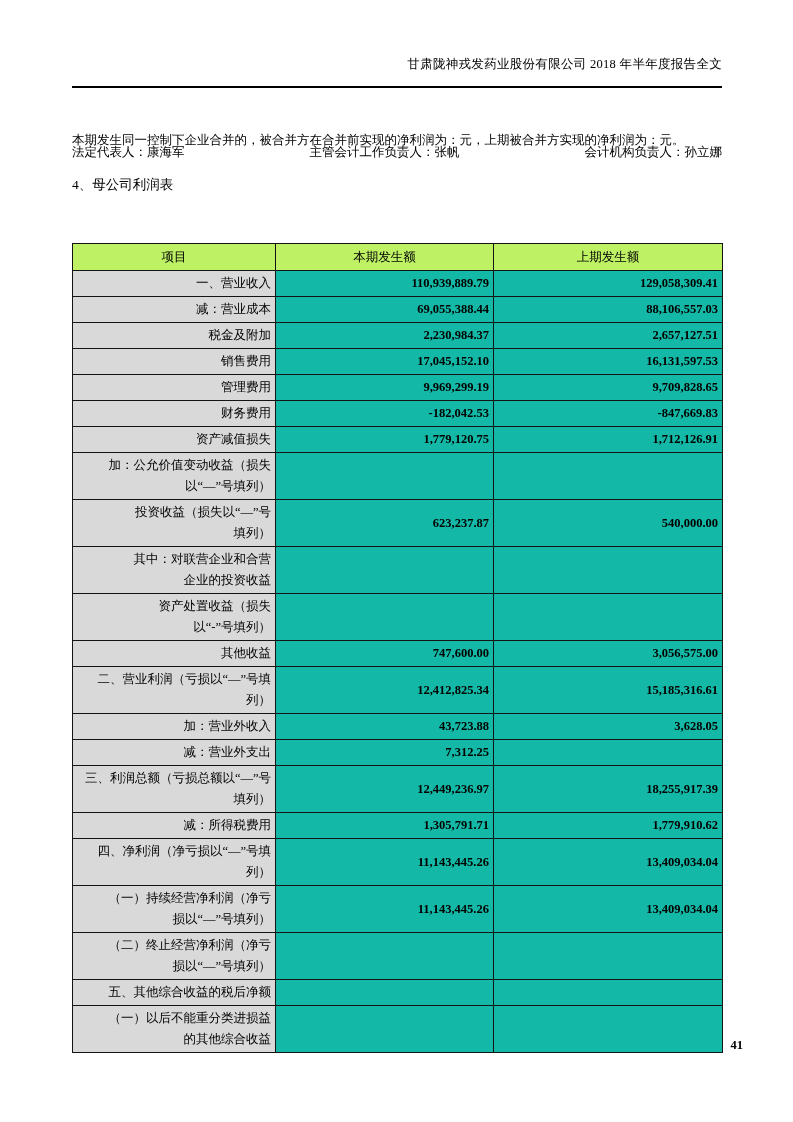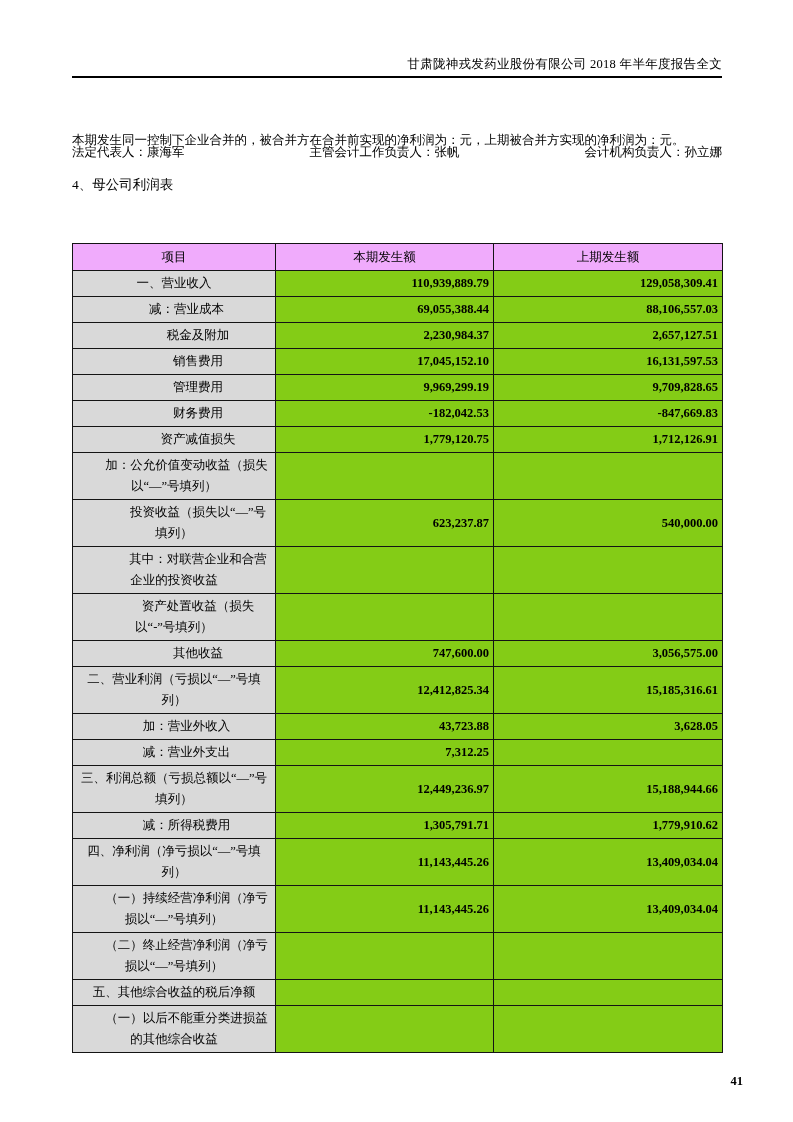--- a/index.html
+++ b/index.html
@@ -7,21 +7,21 @@
     position:relative;
     width:793px; height:1122px;
     background:#ffffff;
     font-family:"Liberation Serif","DejaVu Serif",serif;
     color:#000;
     overflow:hidden;
   }
   .doc-header {
     position:absolute; top:56px; left:72px; width:650px;
     text-align:right; font-size:12.5px; letter-spacing:0.3px;
-    padding-bottom:3px; border-bottom:2px solid #000;
+    padding-bottom:13px; border-bottom:2px solid #000;
   }
   .intro {
     position:absolute; top:99px; left:72px; width:650px;
     font-size:12.5px; line-height:18px;margin-top:32px;
   }
   .signatures {
     position:absolute; top:144px; left:72px; width:650px;
     display:flex; justify-content:space-between;
     font-size:12.5px;
     align-items:center;
@@ -44,42 +44,42 @@
   table.statement col.c2 { width:218px; }
   table.statement col.c3 { width:229px; }
   table.statement th, table.statement td {
     border:1px solid #141414;
     line-height:21px;
     padding:2px 4px;
     vertical-align:middle;
     overflow:hidden;
   }
   table.statement th {
-    background:#f0abfc;
+    background:#bef264;
     font-weight:normal;
     text-align:center;
     height:22px;
   }
   td.col-item {
     background:#d9d9d9;
-    text-align:center;
+    text-align:right;
     word-break:break-all;
   }
   td.col-num {
-    background:#84cc16;
+    background:#14b8a6;
     text-align:right;
     font-weight:bold;
     padding-right:6px;
   }
   .indent-0 { text-indent:0; }
   .indent-1 { text-indent:25px; }
   .indent-2 { text-indent:48px; }
   .page-number {
     position:absolute; top:1038px; right:50px;
-    font-size:12.5px; font-weight:bold;margin-top:36px;
+    font-size:12.5px; font-weight:bold;
   }
 </style>
 </head>
 <body>
 
 <div class="page">
 
   <div class="doc-header">甘肃陇神戎发药业股份有限公司 2018 年半年度报告全文</div>
 
   <div class="intro">本期发生同一控制下企业合并的，被合并方在合并前实现的净利润为：元，上期被合并方实现的净利润为：元。</div>
@@ -179,21 +179,21 @@
           <td class="col-num">3,628.05</td>
         </tr>
         <tr>
           <td class="col-item indent-1">减：营业外支出</td>
           <td class="col-num">7,312.25</td>
           <td class="col-num"></td>
         </tr>
         <tr>
           <td class="col-item indent-0">三、利润总额（亏损总额以“—”号填列）</td>
           <td class="col-num">12,449,236.97</td>
-          <td class="col-num">15,188,944.66</td>
+          <td class="col-num">18,255,917.39</td>
         </tr>
         <tr>
           <td class="col-item indent-1">减：所得税费用</td>
           <td class="col-num">1,305,791.71</td>
           <td class="col-num">1,779,910.62</td>
         </tr>
         <tr>
           <td class="col-item indent-0">四、净利润（净亏损以“—”号填列）</td>
           <td class="col-num">11,143,445.26</td>
           <td class="col-num">13,409,034.04</td>

